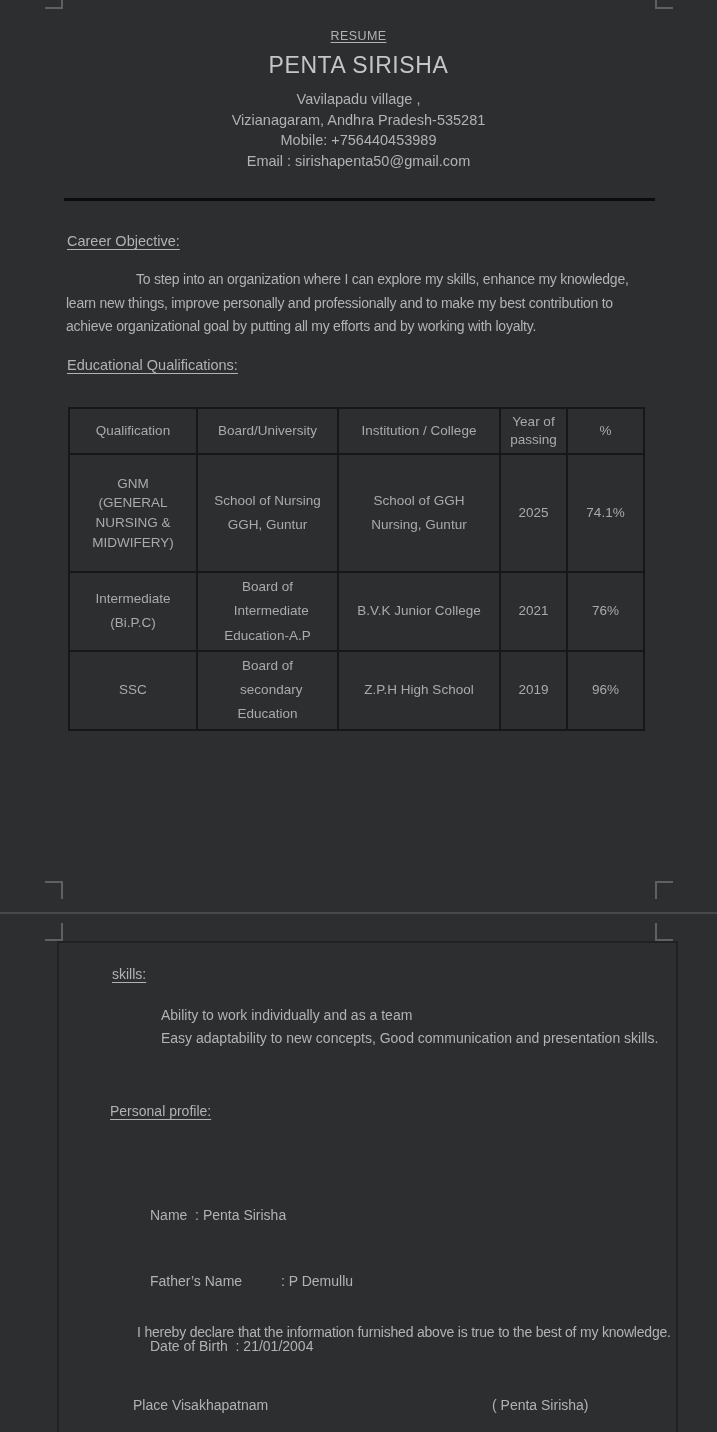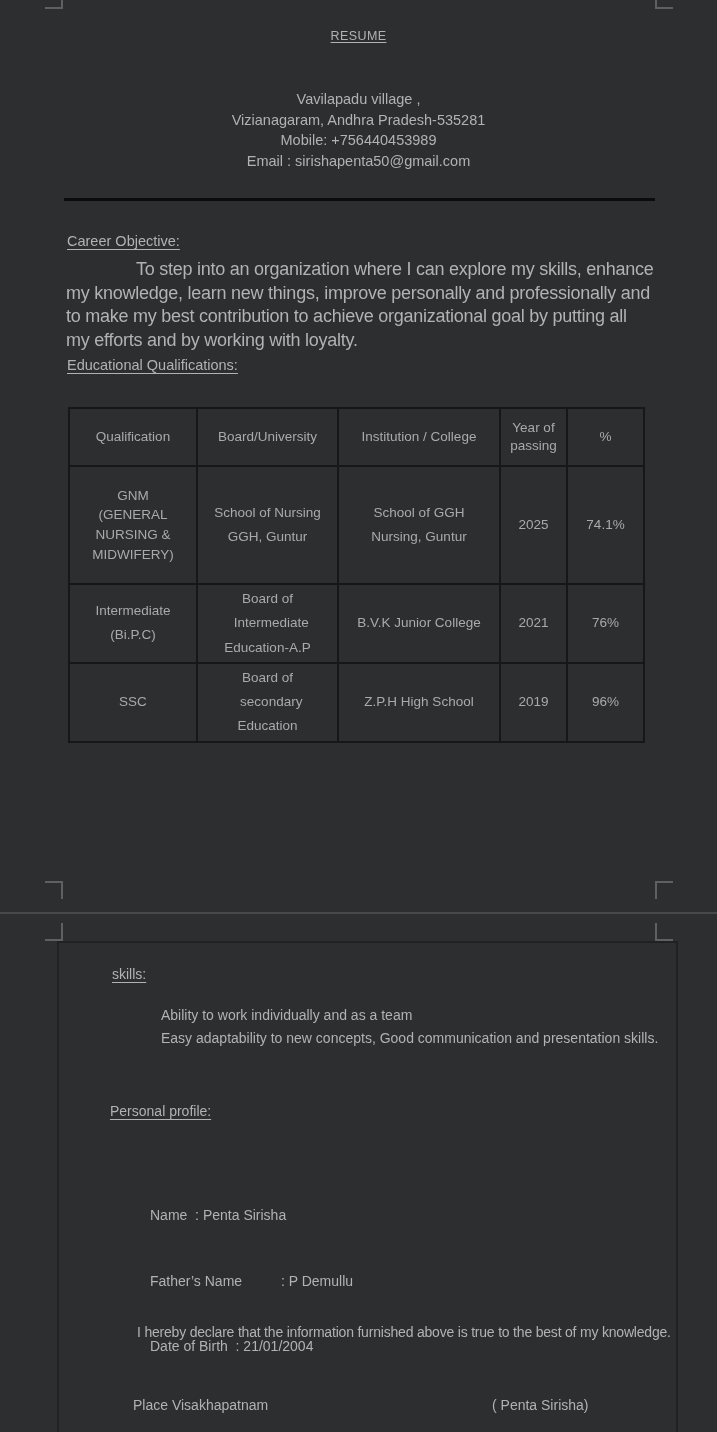--- a/index.html
+++ b/index.html
@@ -37,37 +37,37 @@
   .address{top:89px;font-size:14.5px;line-height:20.5px;}
   .rule{position:absolute;left:64px;top:198px;width:591px;height:3px;background:var(--rule);}
   
   .heading{position:absolute;font-size:14.5px;text-decoration:underline;text-underline-offset:3px;}
   .career{left:67px;top:233px;}
   .edu{left:67px;top:357px;}
   .skills-h{left:112px;top:966px;font-size:14px;}
   .profile-h{left:110px;top:1103px;font-size:14px;}
   
   .objective{
-    position:absolute;left:66px;top:258px;width:588px;
-    font-size:18px;line-height:23.5px;letter-spacing:-0.25px;text-indent:70px;
+    position:absolute;left:66px;top:268px;width:588px;
+    font-size:14px;line-height:23.5px;letter-spacing:-0.25px;text-indent:70px;
   }
   
   .edu-table{
     position:absolute;left:68px;top:407px;border-collapse:collapse;table-layout:fixed;
     font-size:13.5px;color:#a9aaac;text-align:center;
   }
   .edu-table th,.edu-table td{
     border:2px solid var(--table_border);vertical-align:middle;
     white-space:pre-wrap;padding:2px 4px;font-weight:normal;
   }
   .edu-table th{line-height:1.3;}
   .edu-table td{line-height:1.8;}
   .edu-table tr.r1 td:first-child{line-height:1.45;}
   col.c1{width:128px;}col.c2{width:141px;}col.c3{width:162px;}col.c4{width:67px;}col.c5{width:77px;}
-  tr.hrow{height:58px;}tr.r1{height:118px;}tr.r2{height:67px;}tr.r3{height:72px;}
+  tr.hrow{height:46px;}tr.r1{height:118px;}tr.r2{height:67px;}tr.r3{height:72px;}
   
   .separator{position:absolute;left:0;top:912px;width:717px;height:2px;background:var(--page_separator);}
   .frame{
     position:absolute;left:57px;top:941px;width:621px;height:495px;
     border:2px solid var(--box_border);border-bottom:none;
   }
   
   .skills-list{position:absolute;left:161px;top:1004px;font-size:14px;line-height:22.5px;}
   .profile-rows{position:absolute;left:150px;top:1162px;font-size:14px;line-height:21.7px;white-space:pre;}
   .declaration{position:absolute;left:137px;top:1322px;width:545px;font-size:14px;line-height:21.5px;letter-spacing:-0.2px;}
@@ -76,20 +76,21 @@
 </style>
 </head>
 <body>
 
 <div class="stage">
 
   <div class="mark tl lm p1top"></div>
   <div class="mark tr rm p1top"></div>
 
   <div class="center-block resume-label">RESUME</div>
+  <h1 class="center-block name">PENTA SIRISHA</h1>
   <div class="center-block address">
     <div>Vavilapadu village ,</div>
     <div>Vizianagaram, Andhra Pradesh-535281</div>
     <div>Mobile: +756440453989</div>
     <div>Email : sirishapenta50@gmail.com</div>
   </div>
   <div class="rule"></div>
 
   <div class="heading career">Career Objective:</div>
   <p class="objective">To step into an organization where I can explore my skills, enhance my knowledge, learn new things, improve personally and professionally and to make my best contribution to achieve organizational goal by putting all my efforts and by working with loyalty.</p>

